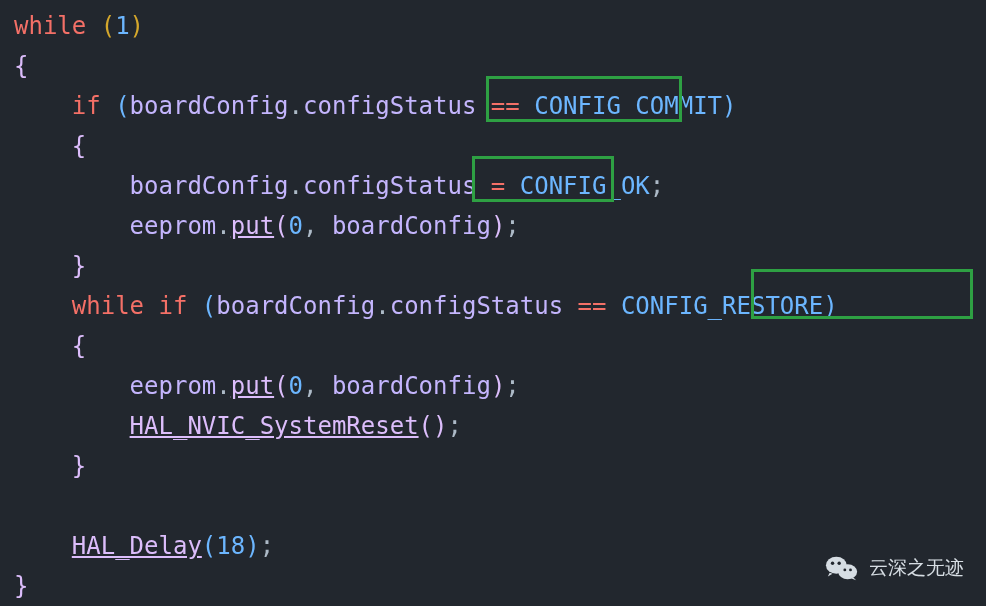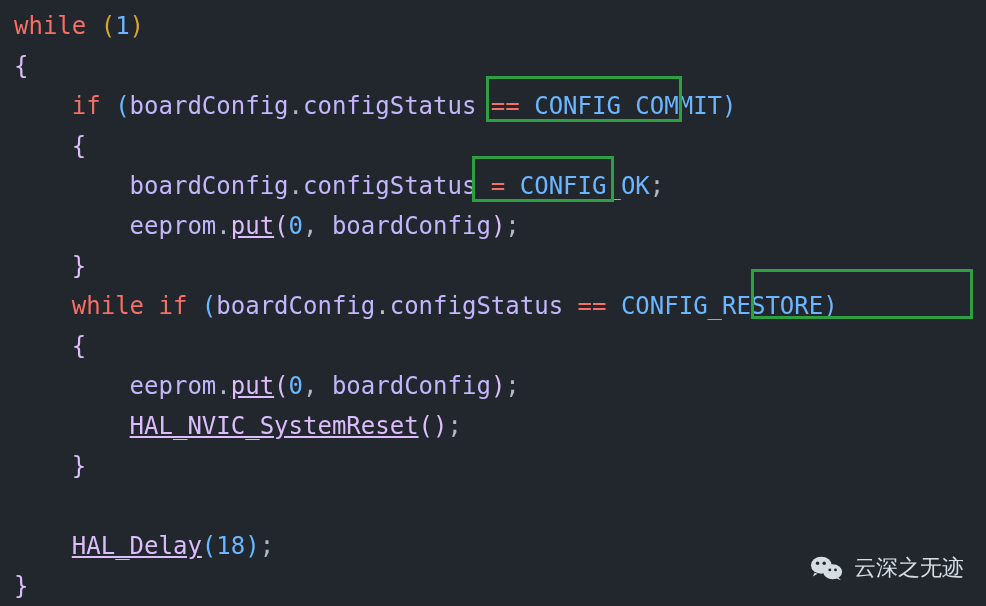--- a/index.html
+++ b/index.html
@@ -40,21 +40,21 @@
 
   .watermark {
     position: absolute;
     bottom: 18px;
     right: 22px;
     display: flex;
     align-items: center;
     gap: 10px;
     color: #e6edf3;
     font-family: "Microsoft YaHei","PingFang SC",sans-serif;
-    font-size: 22px;
+    font-size: 19px;
     opacity: 0.92;
   }
   .watermark .bubble {
     width: 34px;
     height: 34px;
     display: inline-flex;
     align-items: center;
     justify-content: center;
   }
   .watermark svg { display:block; }

